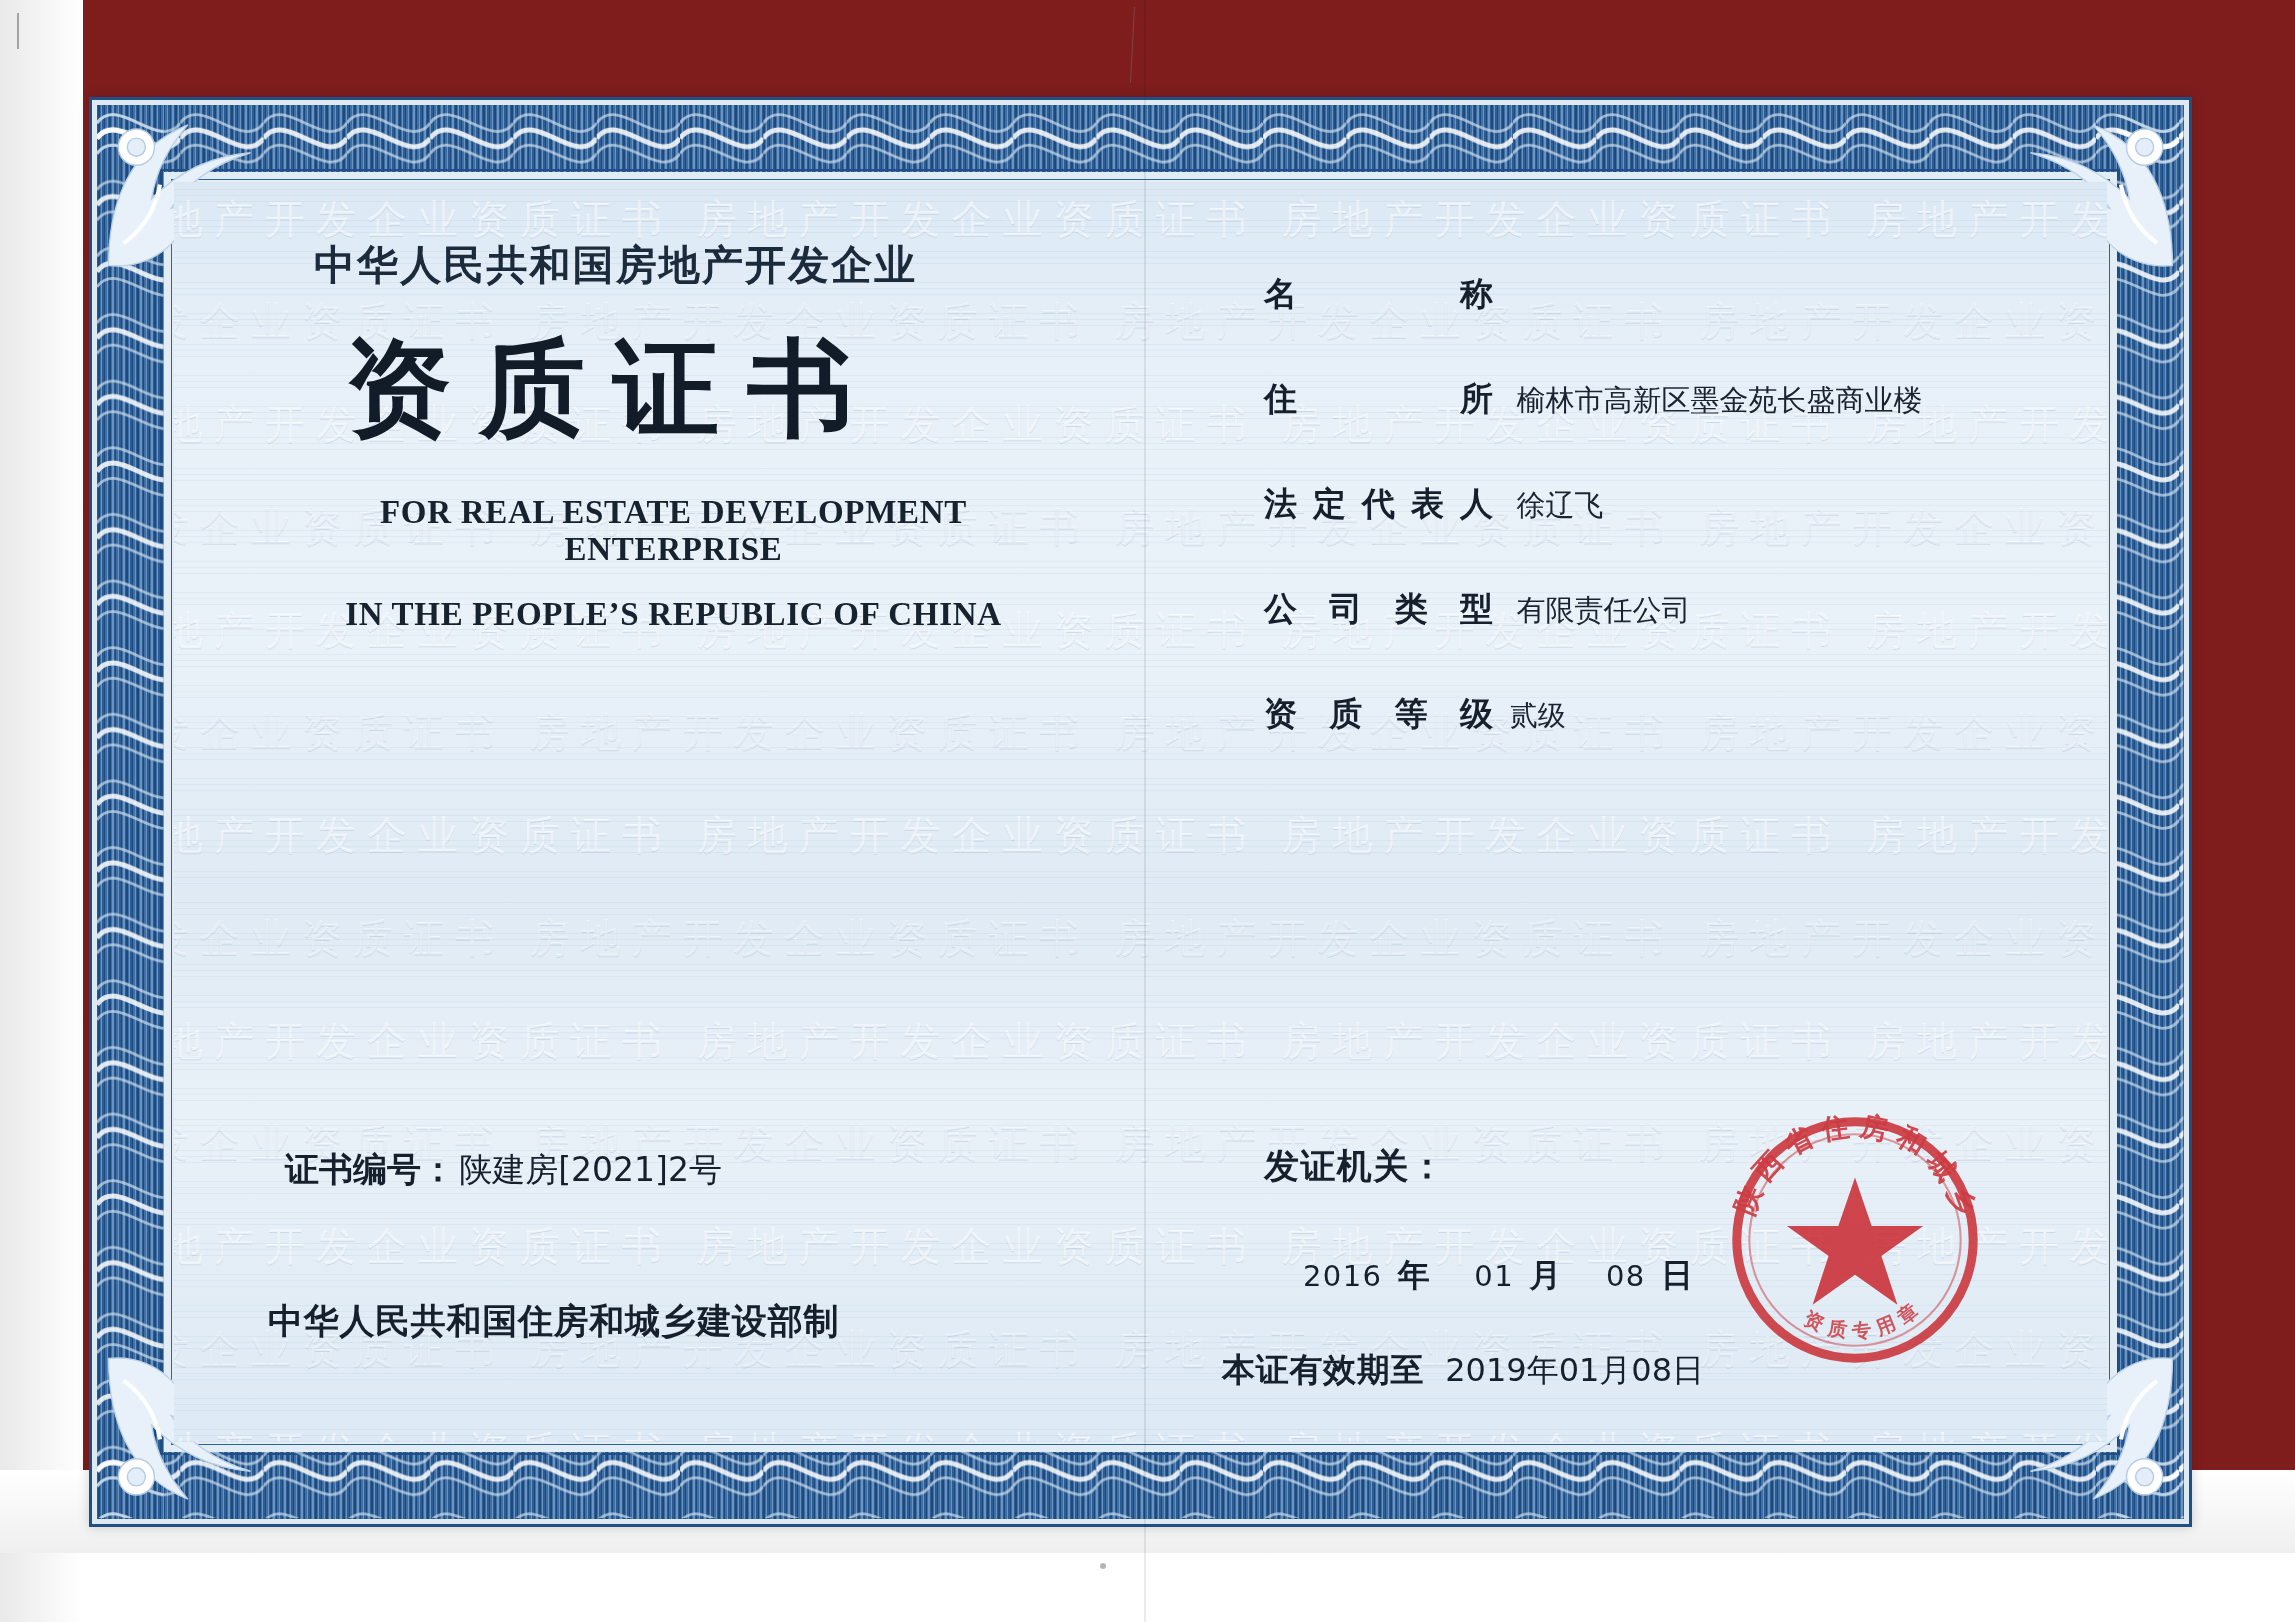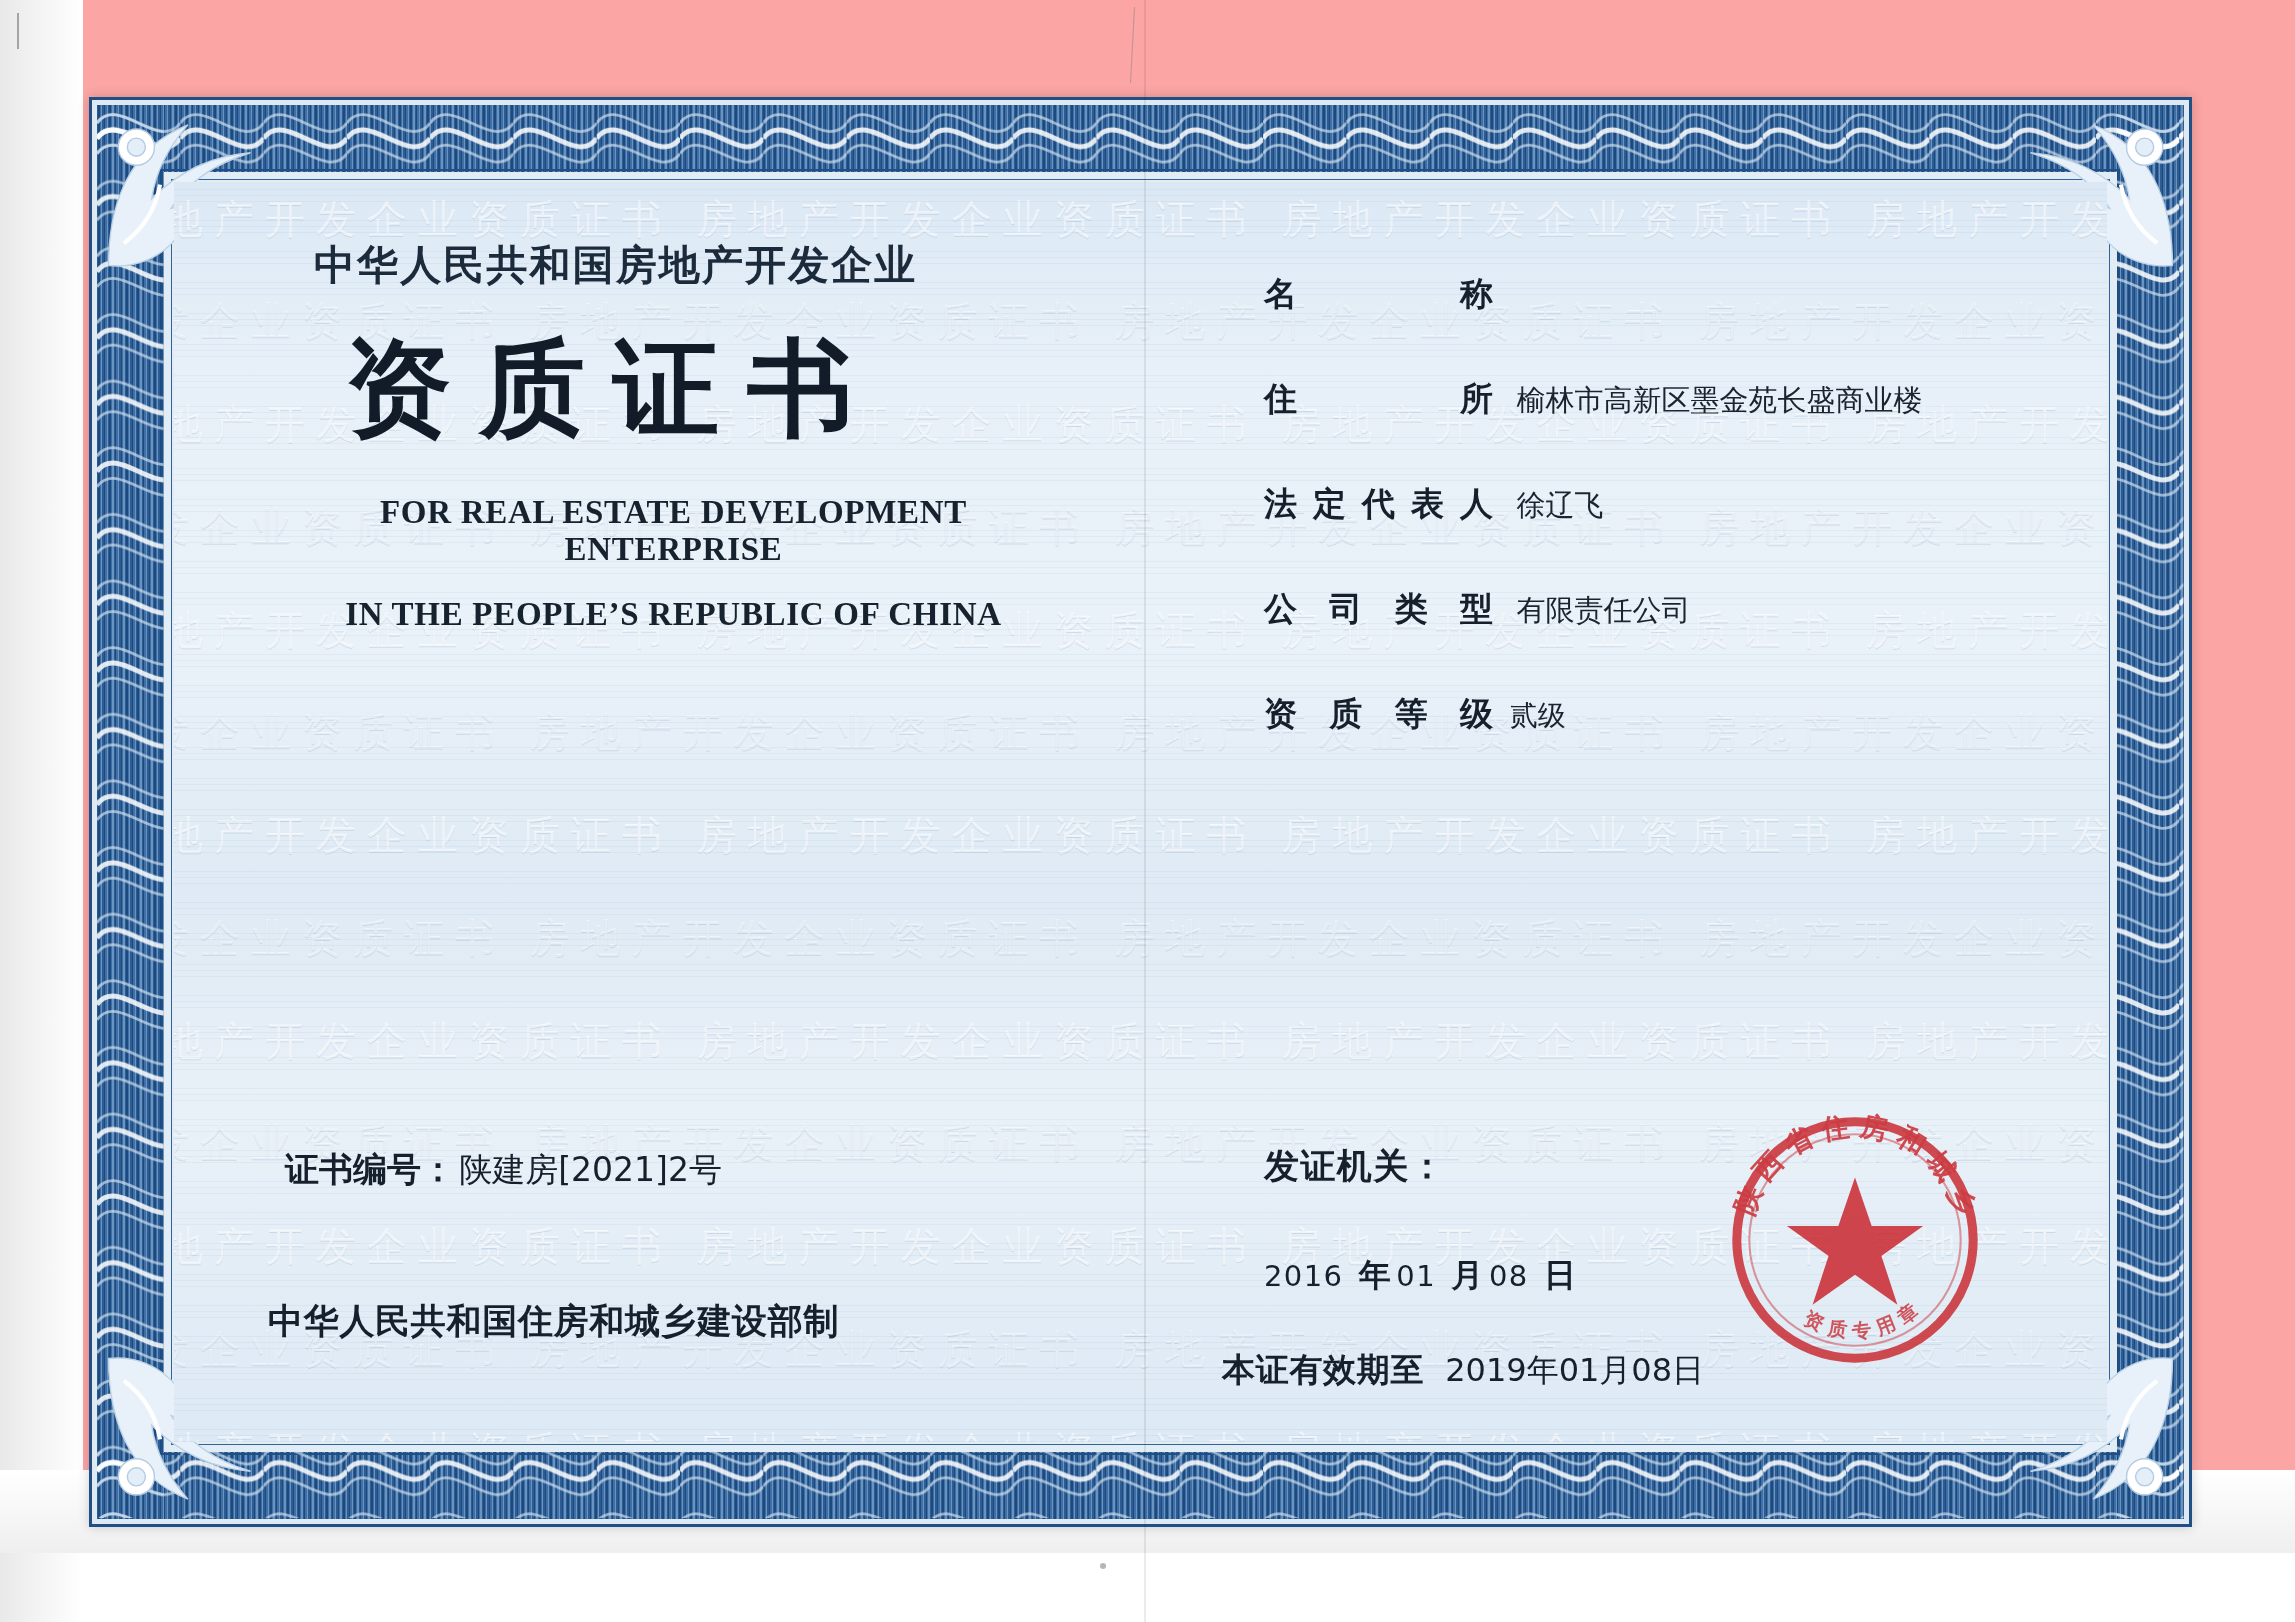--- a/index.html
+++ b/index.html
@@ -14,21 +14,21 @@
     font-family: "Liberation Serif", serif;
     overflow: hidden;
   }
 
   
   .scan {
     position: absolute;
     left: 0; top: 0;
     width: 2295px;
     height: 1553px;
-    background: #fca5a5;
+    background: #7f1d1d;
   }
   .scan-shadow-left {
     position: absolute;
     left: 0; top: 0;
     width: 83px; height: 1623px;
     background: linear-gradient(to right, #e9e9e9, #ffffff);
   }
   .scan-shadow-bottom {
     position: absolute;
     left: 0; bottom: 0;
@@ -291,20 +291,21 @@
     width: 916px;
     display: flex;
     align-items: baseline;
     font-family: "DejaVu Sans", sans-serif;
     color: #16202c;
   }
   .date-line .num {
     font-size: 29px;
     font-weight: 400;
     letter-spacing: 1.4px;
+    margin-left: 39px;
   }
   .date-line .unit {
     font-size: 32px;
     font-weight: 700;
     margin: 0 5.6px 0 15.3px;
   }
   .valid-line {
     position: absolute;
     left: 1048px;
     top: 1166px;

